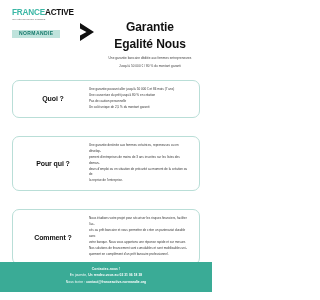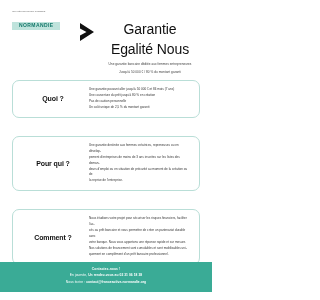--- a/index.html
+++ b/index.html
@@ -71,22 +71,22 @@
   }
   .chevron-wrap svg { display: block; }
 
   .title-block {
     flex: 1 1 auto;
     text-align: center;
     padding-top: 10px;
     padding-right: 4px;
   }
   .title-line {
-    font-size: 14px;
-    font-weight: 400;
+    font-size: 12px;
+    font-weight: 700;
     line-height: 1.45;
     color: #111;
     letter-spacing: -0.1px;
   }
   .subtitle-line {
     font-size: 3.1px;
     line-height: 1.75;
     color: #3b3b3b;
     margin-top: 2.5px;
     letter-spacing: 0.05px;
@@ -151,20 +151,23 @@
     letter-spacing: 0.05px;
   }
   .footer-strong { font-weight: 700; }
 </style>
 </head>
 <body>
 
 <div class="header">
 
   <div class="brand-block">
+    <div class="brand-wordmark">
+      <span class="brand-france">FRANCE</span><span class="brand-active">ACTIVE</span>
+    </div>
     <div class="brand-tagline">les entrepreneurs engagés</div>
     <div class="brand-region">NORMANDIE</div>
   </div>
 
   <div class="chevron-wrap">
     <svg width="18" height="20" viewBox="0 0 18 20" aria-hidden="true">
       <path d="M2 1 L16 10 L2 19 L2 13.5 L8.5 10 L2 6.5 Z" fill="#111111"></path>
     </svg>
   </div>
 

